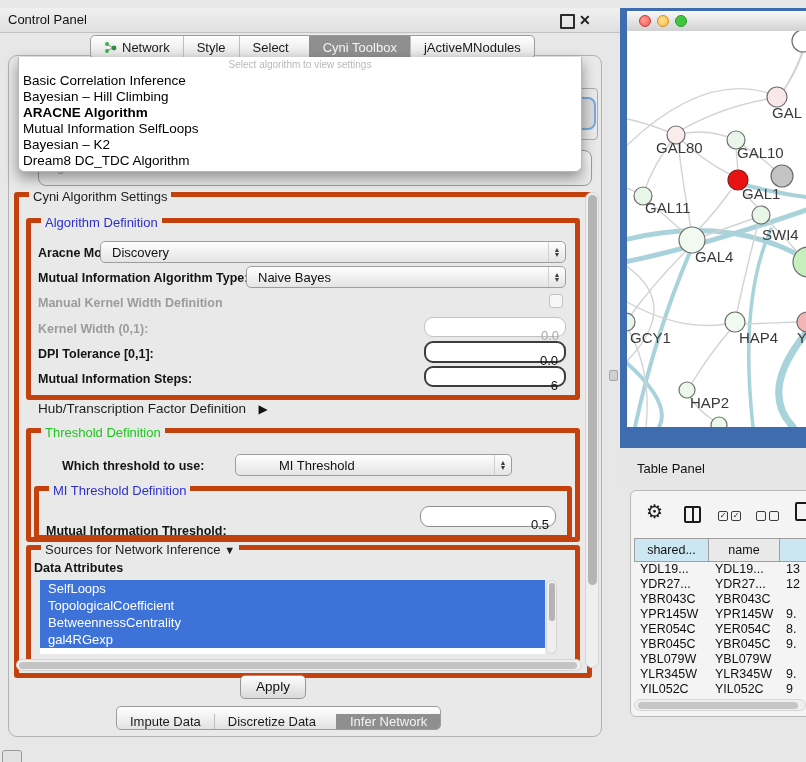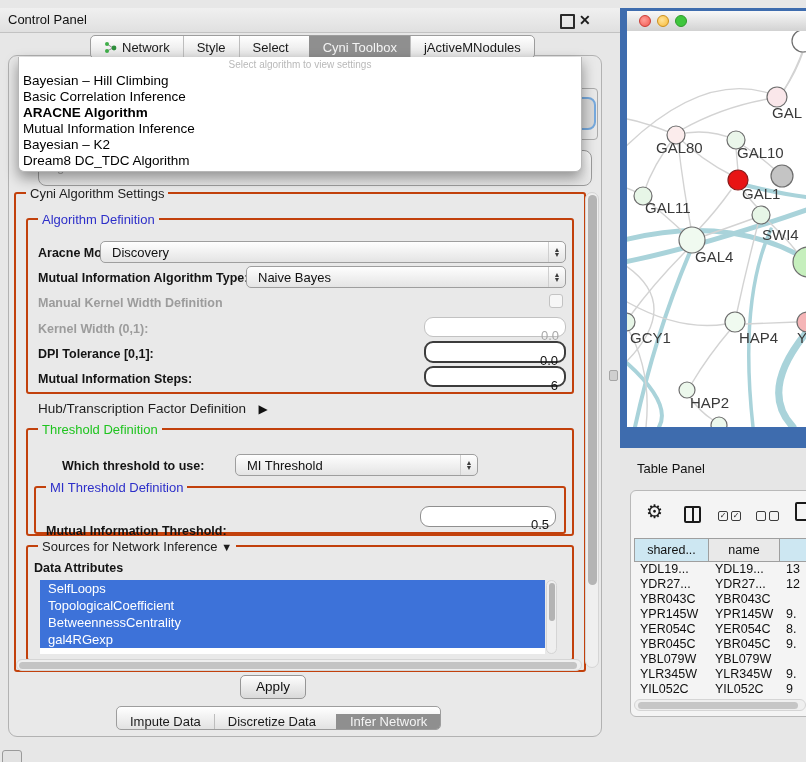--- a/index.html
+++ b/index.html
@@ -29,21 +29,21 @@
   #algo-overlay .it{height:16px;line-height:16px;padding-left:4px;font-size:13.5px;color:#000;}
   #algo-overlay .it.sel{font-weight:bold;}
   
   .frag{z-index:4;}
   #frag-group{left:556px;top:88px;width:40px;height:50px;border:1px solid #ababab;border-radius:4px;}
   #frag-blue{left:566px;top:97px;width:26px;height:29px;border:2px solid #76a9dd;border-radius:8px;background:#d9d9d9;}
   #frag-combo{left:38px;top:150px;width:552px;height:34px;border:1px solid #9c9c9c;border-radius:8px;
      background:linear-gradient(#fbfbfb,#e7e7e7);}
   #frag-combo span{display:block;padding-left:18px;line-height:32px;font-size:13px;color:#a6a6a6;}
   
-  .group{border:2px solid #c2410c;border-radius:3px;}
+  .group{border:5px solid #c2410c;border-radius:3px;}
   .legend{position:absolute;top:-8px;left:10px;background:#e9e9e9;padding:0 4px;font-size:13px;color:#222;line-height:15px;white-space:nowrap;}
   .legend.blue{color:#2d2fc9;}
   .legend.green{color:#1fc41f;}
   #cyni-group{left:14px;top:192px;width:568px;height:476px;}
   #algo-group{left:26px;top:218px;width:544px;height:172px;}
   #thr-group{left:26px;top:428px;width:544px;height:104px;}
   #mi-group{left:34px;top:486px;width:528px;height:44px;}
   #src-group{left:26px;top:545px;width:544px;height:112px;}
   .lbl{font-size:12.5px;font-weight:bold;color:#141414;white-space:nowrap;}
   .lbl.dis{color:#9c9c9c;}
@@ -143,24 +143,24 @@
     <div class="tab sel">
       <span>Cyni Toolbox</span>
     </div>
     <div class="tab">
       <span>jActiveMNodules</span>
     </div>
   </div>
 
 <div class="abs" id="algo-overlay">
   <div class="ph">Select algorithm to view settings</div>
-<div class="it">Bayesian – Hill Climbing</div>
-    <div class="it">Basic Correlation Inference</div>
+<div class="it">Basic Correlation Inference</div>
+    <div class="it">Bayesian – Hill Climbing</div>
     <div class="it sel">ARACNE Algorithm</div>
-    <div class="it">Mutual Information Inference</div>
+    <div class="it">Mutual Information SelfLoops</div>
     <div class="it">Bayesian – K2</div>
     <div class="it">Dream8 DC_TDC Algorithm</div>
   </div>
 
 <div class="abs group" id="cyni-group">
   <span class="legend">Cyni Algorithm Settings</span>
 </div>
 
 <div class="abs sbtrack" style="left:585px;top:192px;width:14px;height:476px;">
   <div class="sbthumb" style="left:2px;top:2px;width:9px;height:390px;"></div>
@@ -190,21 +190,21 @@
 
 <div class="abs" style="left:38px;top:399px;">
   <span class="plain">Hub/Transcription Factor Definition</span>
   <span style="font-size:12px;margin-left:8px;color:#111;">▶</span>
 </div>
 
 <div class="abs group" id="thr-group">
   <span class="legend green">Threshold Definition</span>
 </div>
 <div class="abs lbl" style="left:62px;top:459px;">Which threshold to use:</div>
-<div class="abs combo" style="left:235px;top:454px;width:243px;">
+<div class="abs combo" style="left:235px;top:454px;width:277px;padding-left:32px;">
   <span class="val">MI Threshold</span>
   <span class="step">▲<br>▼</span>
 </div>
 <div class="abs group" id="mi-group">
   <span class="legend blue">MI Threshold Definition</span>
 </div>
 <div class="abs lbl" style="left:46px;top:512px;margin-top:12px;">Mutual Information Threshold:</div>
 <div class="abs field mid" style="left:420px;top:506px;width:136px;height:21px;">0.5</div>
 
 <div class="abs group" id="src-group">

